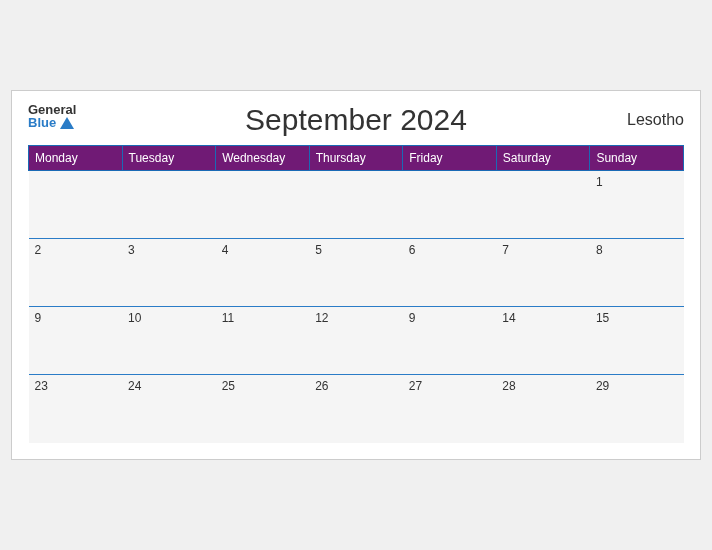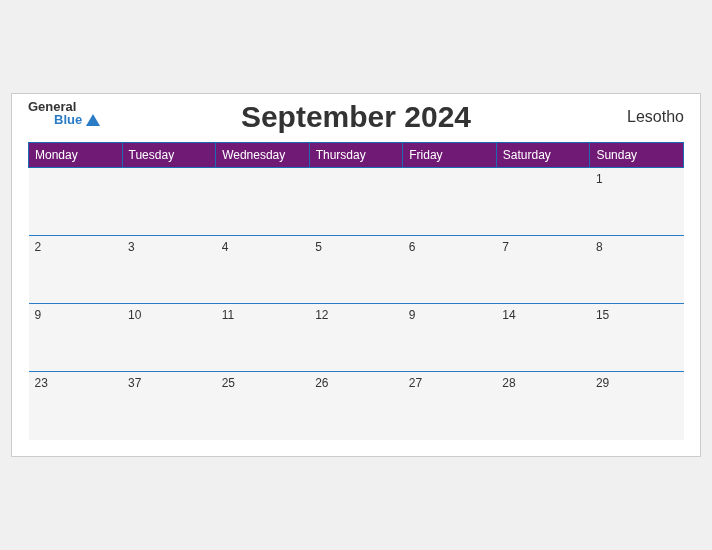--- a/index.html
+++ b/index.html
@@ -9,21 +9,21 @@
       background: #f0f0f0;
       font-family: Arial, sans-serif;
       display: flex;
       align-items: center;
       justify-content: center;
     }
     .calendar-container {
       width: 690px;
       background: #ffffff;
       border: 1px solid #ccc;
-      padding: 6px 16px 16px;
+      padding: 12px 16px 16px;
     }
     .calendar-header {
       display: flex;
       align-items: center;
       justify-content: center;
       position: relative;
       margin-bottom: 8px;
     }
     .logo {
       position: absolute;
@@ -38,34 +38,33 @@
       font-weight: bold;
       color: #333;
     }
     .logo-blue {
       font-size: 13px;
       font-weight: bold;
       color: #2a7cc7;
       display: flex;
       align-items: center;
       gap: 2px;
-      margin-left: 26px;
     }
     .logo-triangle {
       width: 0;
       height: 0;
       border-left: 7px solid transparent;
       border-right: 7px solid transparent;
       border-bottom: 12px solid #2a7cc7;
       display: inline-block;
       margin-left: 2px;
     }
     .calendar-title {
       font-size: 30px;
-      font-weight: bold;
+      font-weight: normal;
       color: #333;
       text-align: right;
     }
     .country-label {
       position: absolute;
       right: 0;
       top: 8px;
       font-size: 16px;
       color: #333;
     }
@@ -157,21 +156,21 @@
           <td><span class="day-number">9</span></td>
           <td><span class="day-number">10</span></td>
           <td><span class="day-number">11</span></td>
           <td><span class="day-number">12</span></td>
           <td><span class="day-number">9</span></td>
           <td><span class="day-number">14</span></td>
           <td><span class="day-number">15</span></td>
         </tr>
         <tr>
           <td><span class="day-number">23</span></td>
-          <td><span class="day-number">37</span></td>
+          <td><span class="day-number">24</span></td>
           <td><span class="day-number">25</span></td>
           <td><span class="day-number">26</span></td>
           <td><span class="day-number">27</span></td>
           <td><span class="day-number">28</span></td>
           <td><span class="day-number">29</span></td>
         </tr>
       </tbody>
   </table>
 </div>
 

